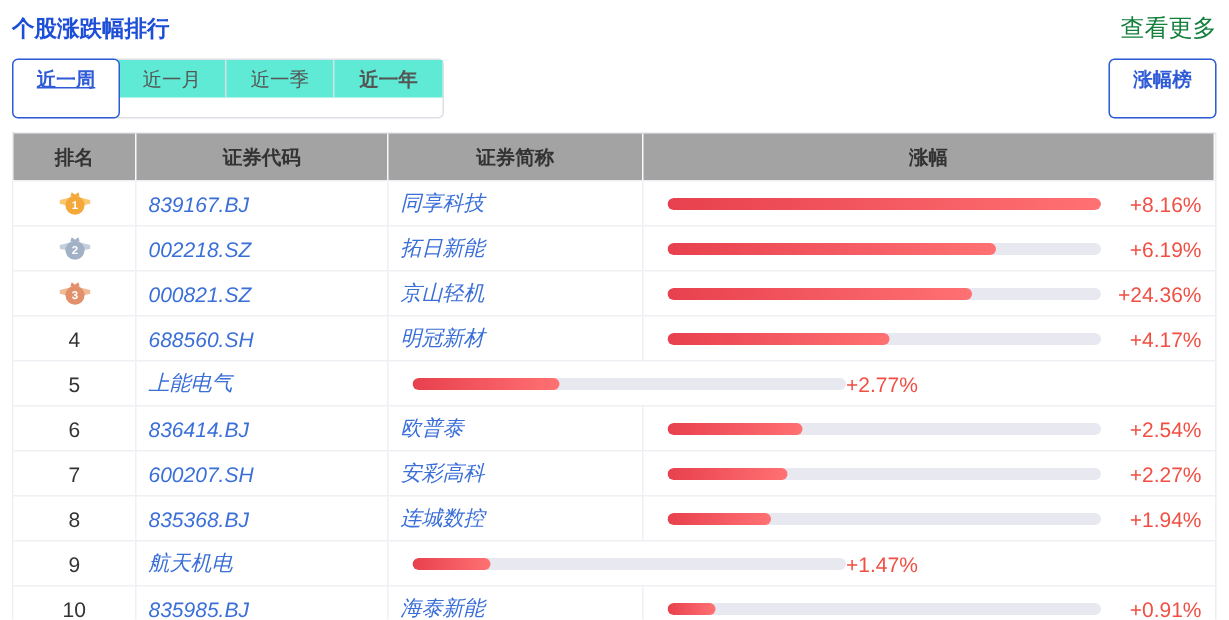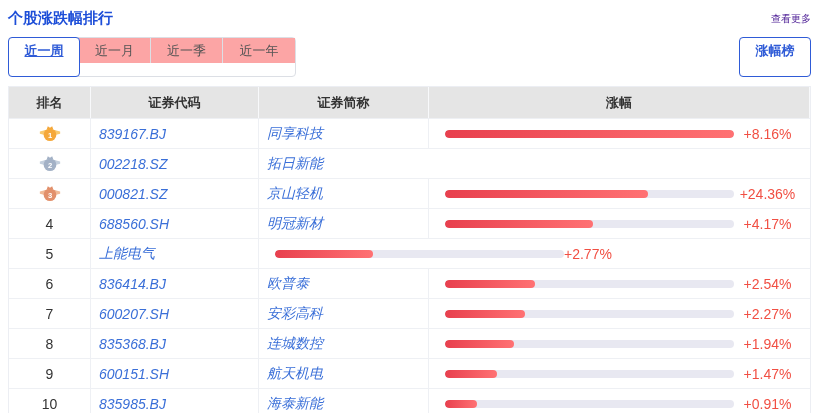--- a/index.html
+++ b/index.html
@@ -3,46 +3,46 @@
 <meta charset="utf-8">
 <style>
   * { margin: 0; padding: 0; box-sizing: border-box; }
   html, body { width: 819px; height: 413px; background: #fff; overflow: hidden; }
   body { font-family: "Liberation Sans", "DejaVu Sans", sans-serif; color: #333; }
   .wrap { width: 819px; height: 413px; position: relative; }
 
   
   .topbar { display: flex; justify-content: space-between; align-items: center; padding: 9px 8px 0 8px; }
   .title { font-size: 15px; font-weight: bold; color: #1d4ed8; }
-  .more-link { font-size: 10px; color: #4c1d95; cursor: pointer; text-decoration: none; }
+  .more-link { font-size: 16px; color: #15803d; cursor: pointer; text-decoration: none; }
 
   
   .filters { display: flex; justify-content: space-between; align-items: center; padding: 9px 8px 0 8px; }
   .seg-group { display: inline-flex; border: 1px solid #DCDFE5; border-radius: 4px; background: #fff; }
   .seg { position: relative; min-width: 72px; text-align: center; font-size: 13px; color: #555;
-         line-height: 25px; height: 25px; padding: 0 8px; cursor: pointer; border-right: 1px solid #DCDFE5; background: #fca5a5; }
-  .seg:last-child { border-right: none; }
+         line-height: 25px; height: 25px; padding: 0 8px; cursor: pointer; border-right: 1px solid #DCDFE5; background: #5eead4; }
+  .seg:last-child { border-right: none; font-weight: bold; }
   .seg.active { color: #2F5BD7; font-weight: bold; border: 1px solid #2F5BD7; border-radius: 4px;
                 margin: -1px; height: 40px; line-height: 25px; z-index: 2; background: #fff; }
   .seg.active.u { text-decoration: underline; }
 
   
   .table { margin: 9px 8px 0 8px; width: 803px; border: 1px solid #ECEEF3; border-top: none; font-size: 14px; }
   .tr { display: grid; grid-template-columns: 82px 168px 170px 1fr; align-items: center; height: 30px;
         border-top: 1px solid #EEF0F4; background: #fff; }
-  .tr.thead { background: #e5e5e5; height: 32px; border-top: 1px solid #ECEEF3; font-size: 13px; font-weight: bold; color: #333; }
+  .tr.thead { background: #a3a3a3; height: 32px; border-top: 1px solid #ECEEF3; font-size: 13px; font-weight: bold; color: #333; }
   .td { height: 100%; display: flex; align-items: center; border-right: 1px solid #EEF0F4; }
   .td:last-child { border-right: none; }
   .thead .td { justify-content: center; border-right: 1px solid #F8F9FB; }
   .td-rank { justify-content: center; color: #333; }
   .td-code, .td-name { padding-left: 8px; color: #3A6FD8; cursor: pointer; font-style: italic; }
   .td-change { padding-left: 16px; }
   .track { width: 289px; height: 8px; background: #E8E8F1; border-radius: 4px; overflow: hidden; flex: none; }
   .fill { height: 8px; border-radius: 4px; background: linear-gradient(90deg, #E8404E, #FF7173); }
-  .pct { flex: 1; text-align: center; padding-right: 9px; color: #F14F43; font-size: 14px; }
+  .pct { flex: 1; text-align: right; padding-right: 9px; color: #F14F43; font-size: 14px; }
 
   
   .medal { display: block; }
   .medal .wing { fill: var(--wing, #F8C96E); }
   .medal .body-part { fill: var(--body, #F5A83A); }
   .medal .medal-num { fill: #fff; font-size: 9px; font-weight: bold; text-anchor: middle;
                       font-family: "Liberation Sans", sans-serif; }
 </style>
 </head>
 <body>
@@ -100,20 +100,26 @@
         <svg class="medal" viewBox="0 0 26 20" width="22" height="17" style="--body: #A3B1C6; --wing: #C4CFDD;">
           <path class="wing" d="M1 7.5 L10 5.2 L10 12.6 L1 10.4 Z"></path>
           <path class="wing" d="M25 7.5 L16 5.2 L16 12.6 L25 10.4 Z"></path>
           <path class="body-part" d="M9.3 4.6 L10.4 1.4 L13 3.3 L15.6 1.4 L16.7 4.6 Z"></path>
           <circle class="body-part" cx="13" cy="11.5" r="7.5"></circle>
           <text class="medal-num" x="13" y="14.8">2</text>
         </svg>
       </div>
       <div class="td td-code">002218.SZ</div>
       <div class="td td-name">拓日新能</div>
+      <div class="td td-change">
+        <div class="track">
+            <div class="fill" style="width: 75.9%;"></div>
+          </div>
+        <span class="pct">+6.19%</span>
+      </div>
     </div>
 
     <div class="tr">
       <div class="td td-rank">
         <svg class="medal" viewBox="0 0 26 20" width="22" height="17" style="--body: #E2906B; --wing: #F0BA97;">
           <path class="wing" d="M1 7.5 L10 5.2 L10 12.6 L1 10.4 Z"></path>
           <path class="wing" d="M25 7.5 L16 5.2 L16 12.6 L25 10.4 Z"></path>
           <path class="body-part" d="M9.3 4.6 L10.4 1.4 L13 3.3 L15.6 1.4 L16.7 4.6 Z"></path>
           <circle class="body-part" cx="13" cy="11.5" r="7.5"></circle>
           <text class="medal-num" x="13" y="14.8">3</text>
@@ -195,21 +201,20 @@
             <div class="fill" style="width: 23.8%;"></div>
           </div>
         <span class="pct">+1.94%</span>
       </div>
     </div>
 
     <div class="tr">
       <div class="td td-rank">
           <span>9</span>
         </div>
-      <div class="td td-code">600151.SH</div>
       <div class="td td-name">航天机电</div>
       <div class="td td-change">
         <div class="track">
             <div class="fill" style="width: 18%;"></div>
           </div>
         <span class="pct">+1.47%</span>
       </div>
     </div>
 
     <div class="tr">

